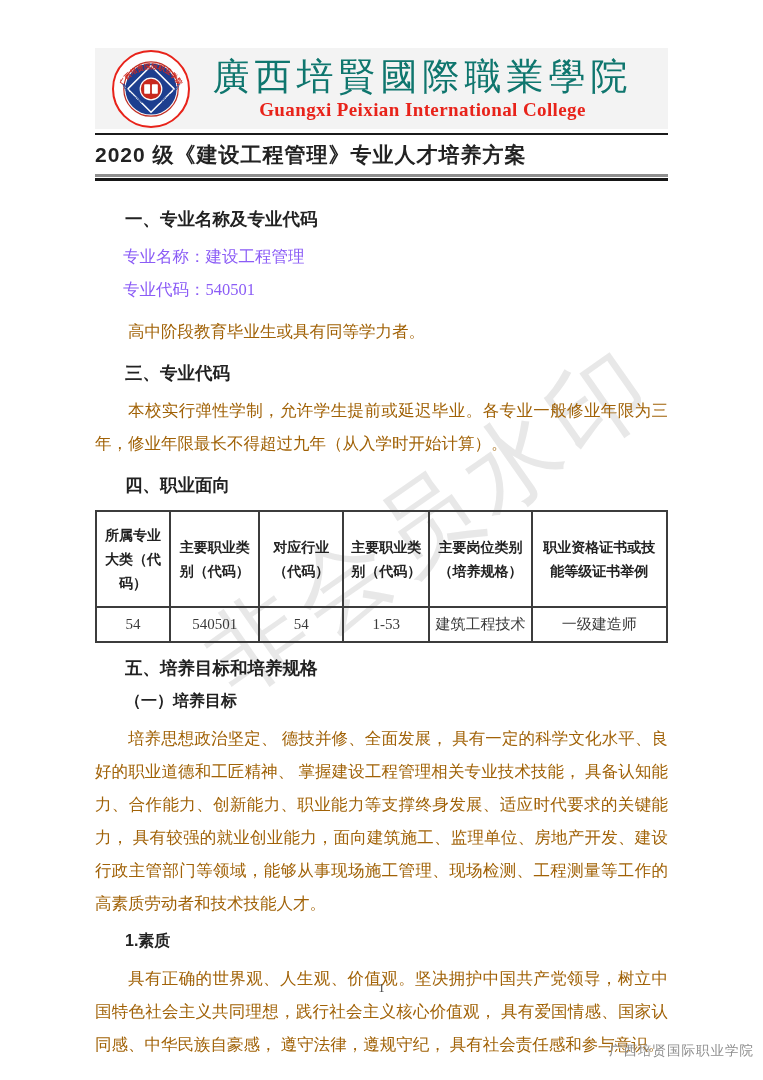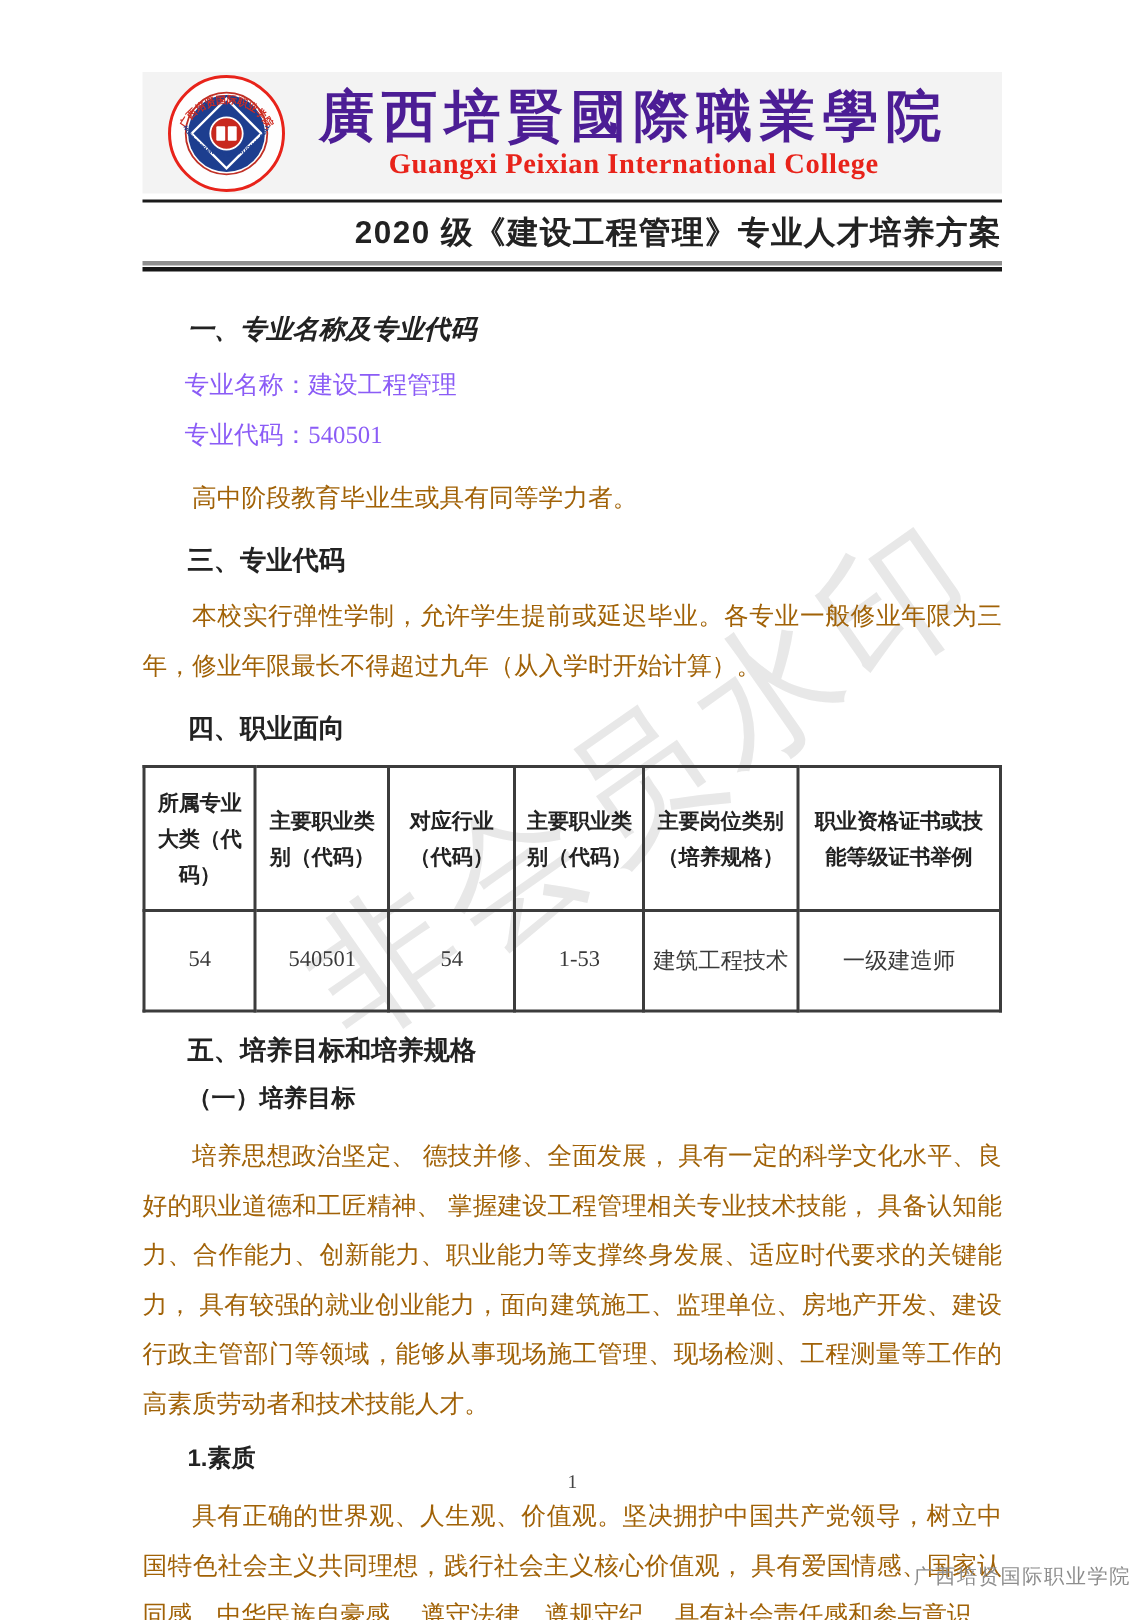--- a/index.html
+++ b/index.html
@@ -14,59 +14,59 @@
     color:#c3c3c3;opacity:.38;transform:rotate(-35deg);
     font-family:"Liberation Sans","DejaVu Sans",sans-serif;
     white-space:nowrap;z-index:0;pointer-events:none;
   }
   .content{position:absolute;left:95px;top:48px;width:573px;z-index:1;}
   
   .band{display:flex;align-items:center;background:#f3f3f3;height:81px;}
   .logo{width:80px;height:80px;flex:0 0 auto;margin-left:16px;}
   .band-text{flex:1;display:flex;flex-direction:column;align-items:center;margin-right:14px;}
   .zh-name{
-    font-size:37px;font-weight:bold;color:#4c1d95;letter-spacing:5px;
+    font-size:37px;font-weight:normal;color:#0f766e;letter-spacing:5px;
     font-family:"DejaVu Serif","Liberation Serif",serif;line-height:42px;white-space:nowrap;
   }
   .en-name{
     font-size:19px;font-weight:bold;color:#e8231a;letter-spacing:.4px;
     font-family:"Liberation Serif","DejaVu Serif",serif;line-height:24px;white-space:nowrap;
   }
   
-  .titlebar{margin-top:4px;border-top:2px solid #1b1b1b;padding:6px 0 5px;text-align:right;}
+  .titlebar{margin-top:4px;border-top:2px solid #1b1b1b;padding:6px 0 5px;text-align:left;}
   .doc-title{
     font-size:21px;font-weight:bold;color:#222;letter-spacing:1px;
     font-family:"Liberation Sans","DejaVu Sans",sans-serif;
   }
   .rule-gray{height:3px;background:#8f8f8f;}
   .rule-dark{height:3px;background:#161616;margin-top:1px;}
   
   .h1{
     font-family:"Liberation Sans","DejaVu Sans",sans-serif;font-weight:bold;
     font-size:17.5px;color:#222;padding-left:30px;line-height:24px;
   }
   .h2{
     font-family:"Liberation Sans","DejaVu Sans",sans-serif;font-weight:bold;
     font-size:16px;color:#222;padding-left:30px;line-height:24px;
   }
   .kv{font-size:16.5px;line-height:33px;padding-left:28px;color:#8b5cf6;}
   .para{font-size:16.5px;line-height:33px;text-align:justify;text-indent:2em;color:#a16207;margin:0;}
-  .mt-sec{margin-top:26px;font-style:italic;}
+  .mt-sec{margin-top:26px;}
   .mt-sm{margin-top:9px;}
   .mt-md{margin-top:13px;}
   
   table.jobs{
     width:100%;border-collapse:collapse;table-layout:fixed;margin-top:13px;
   }
   table.jobs th,table.jobs td{border:2px solid #3c3c3c;text-align:center;vertical-align:middle;}
   table.jobs th{
     font-family:"Liberation Sans","DejaVu Sans",sans-serif;font-weight:bold;
     font-size:14px;line-height:24px;color:#222;padding:11px 5px;background:transparent;
   }
-  table.jobs td{font-size:15px;color:#3a3a3a;padding:23px 4px;}
+  table.jobs td{font-size:15px;color:#3a3a3a;padding:7px 4px;}
   .page-num{position:absolute;left:95px;top:980px;width:573px;text-align:center;
     font-size:13px;color:#444;z-index:1;}
   .footer-right{position:absolute;right:9px;top:1042px;font-size:13.5px;color:#8d8d8d;
     font-family:"Liberation Sans","DejaVu Sans",sans-serif;letter-spacing:1px;z-index:1;}
 </style>
 </head>
 <body>
 
 <div class="page">
 

